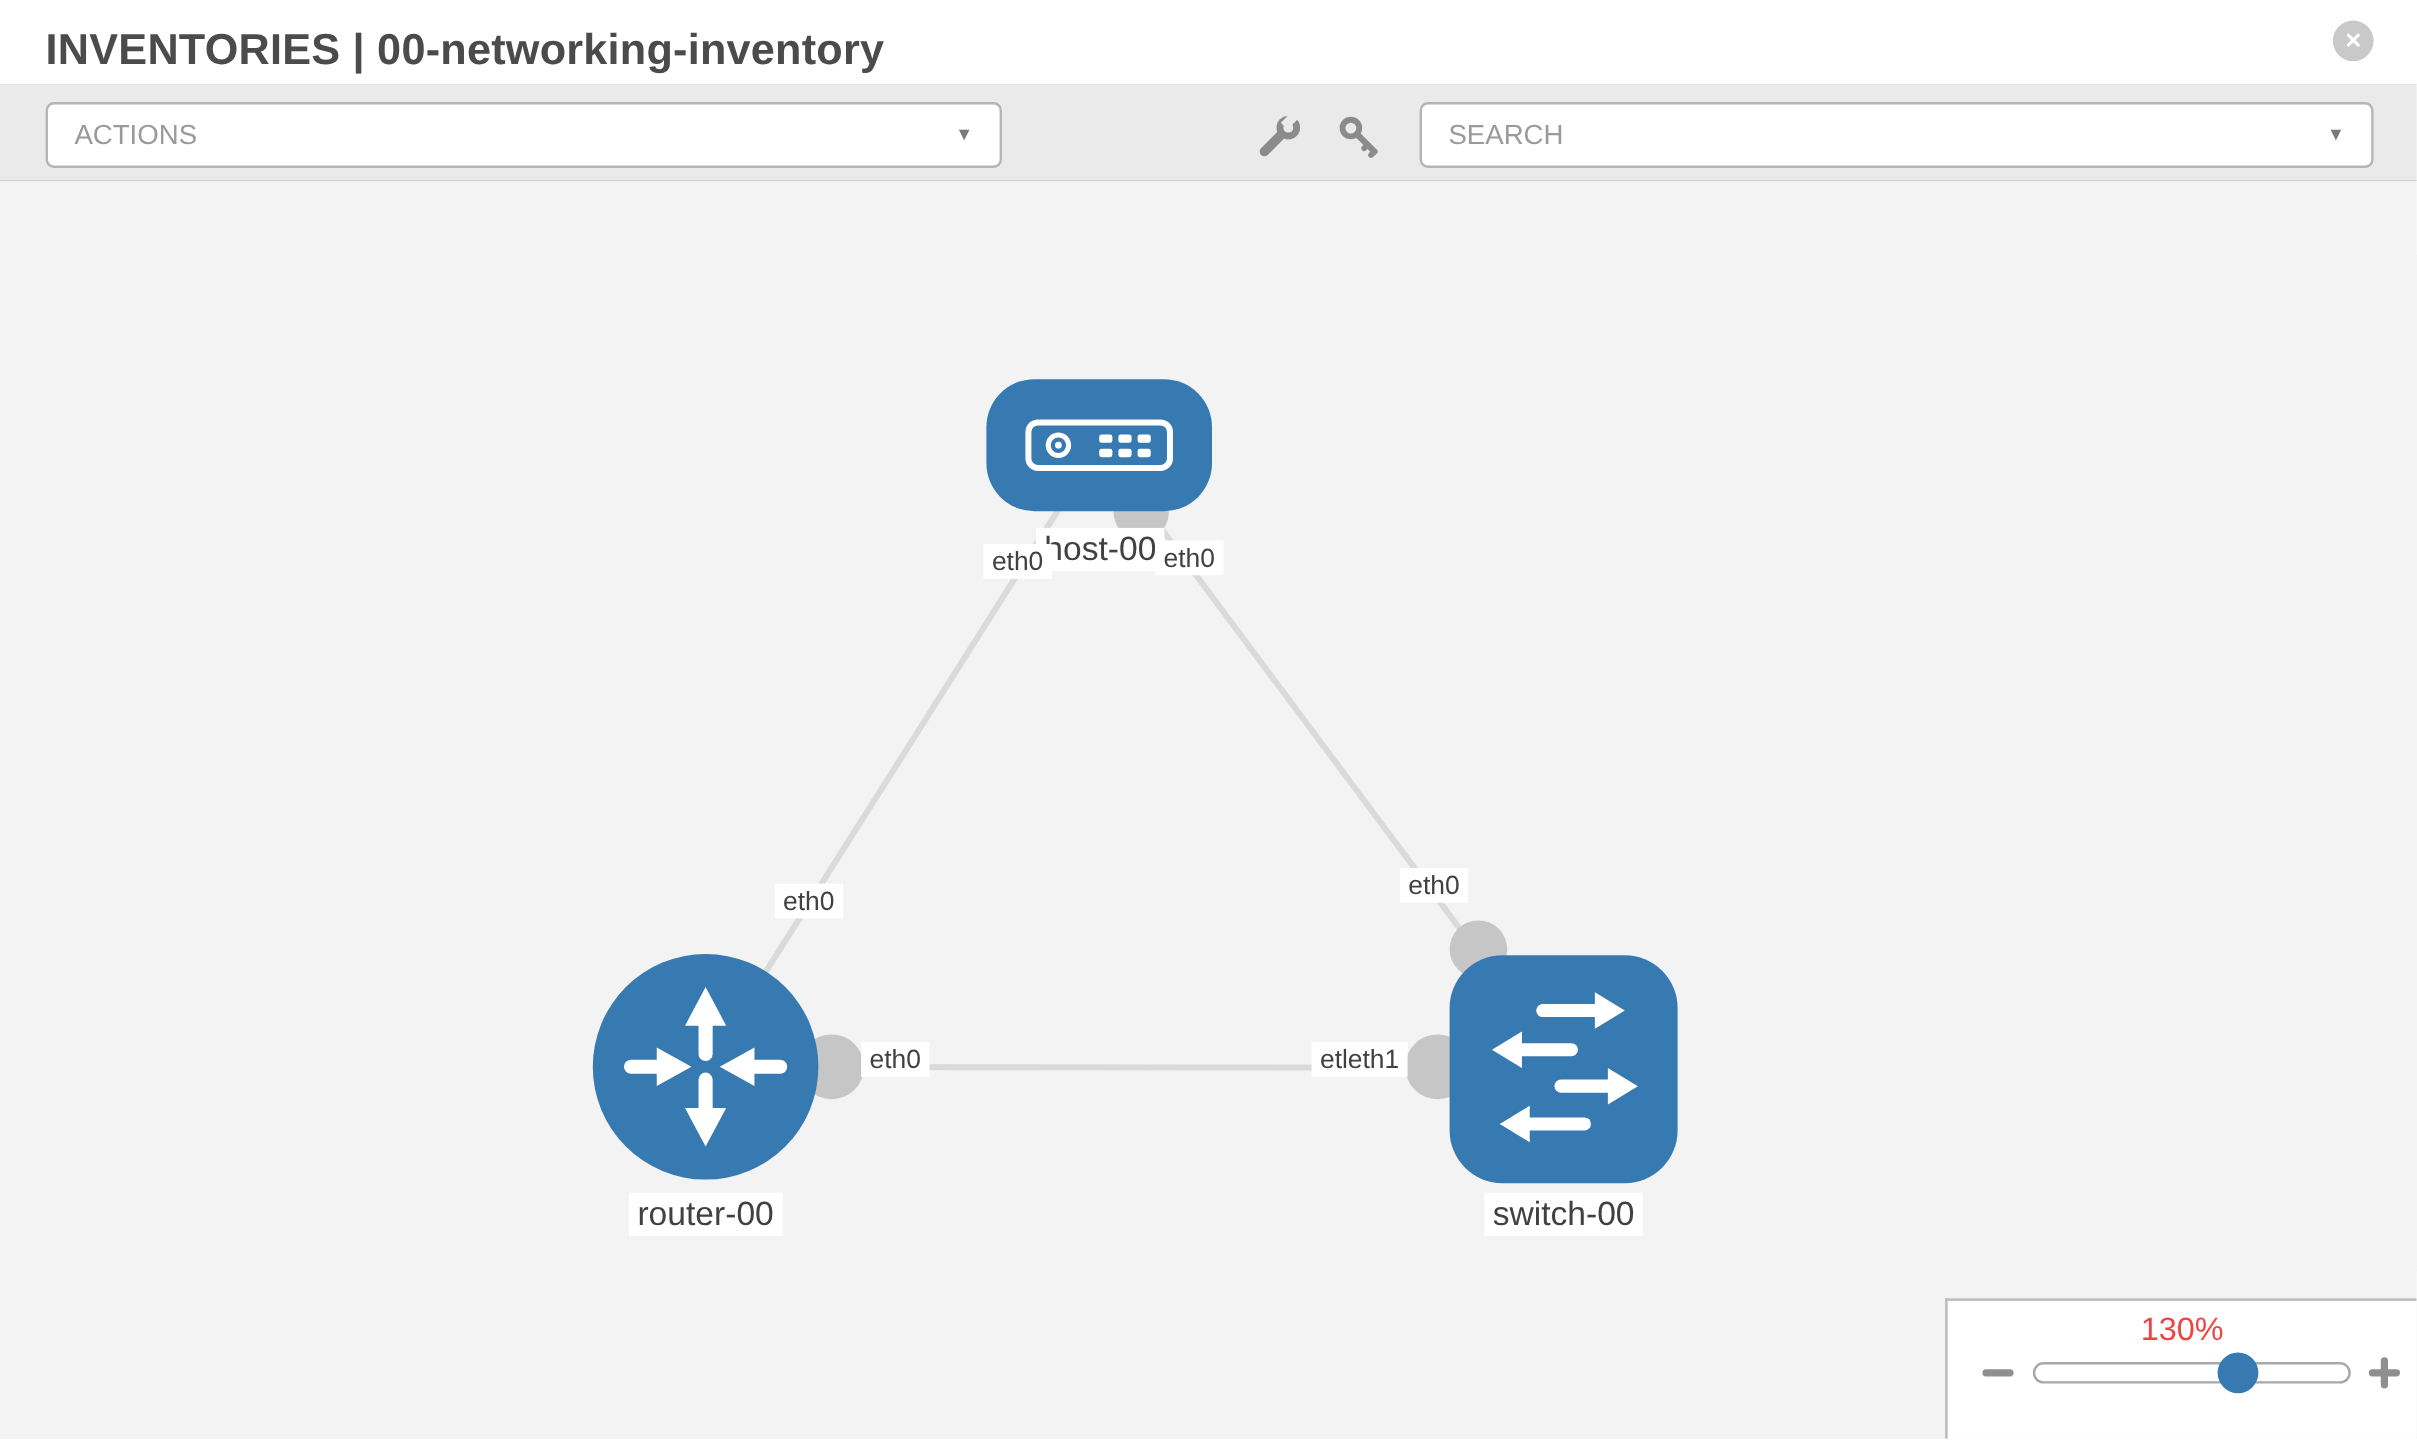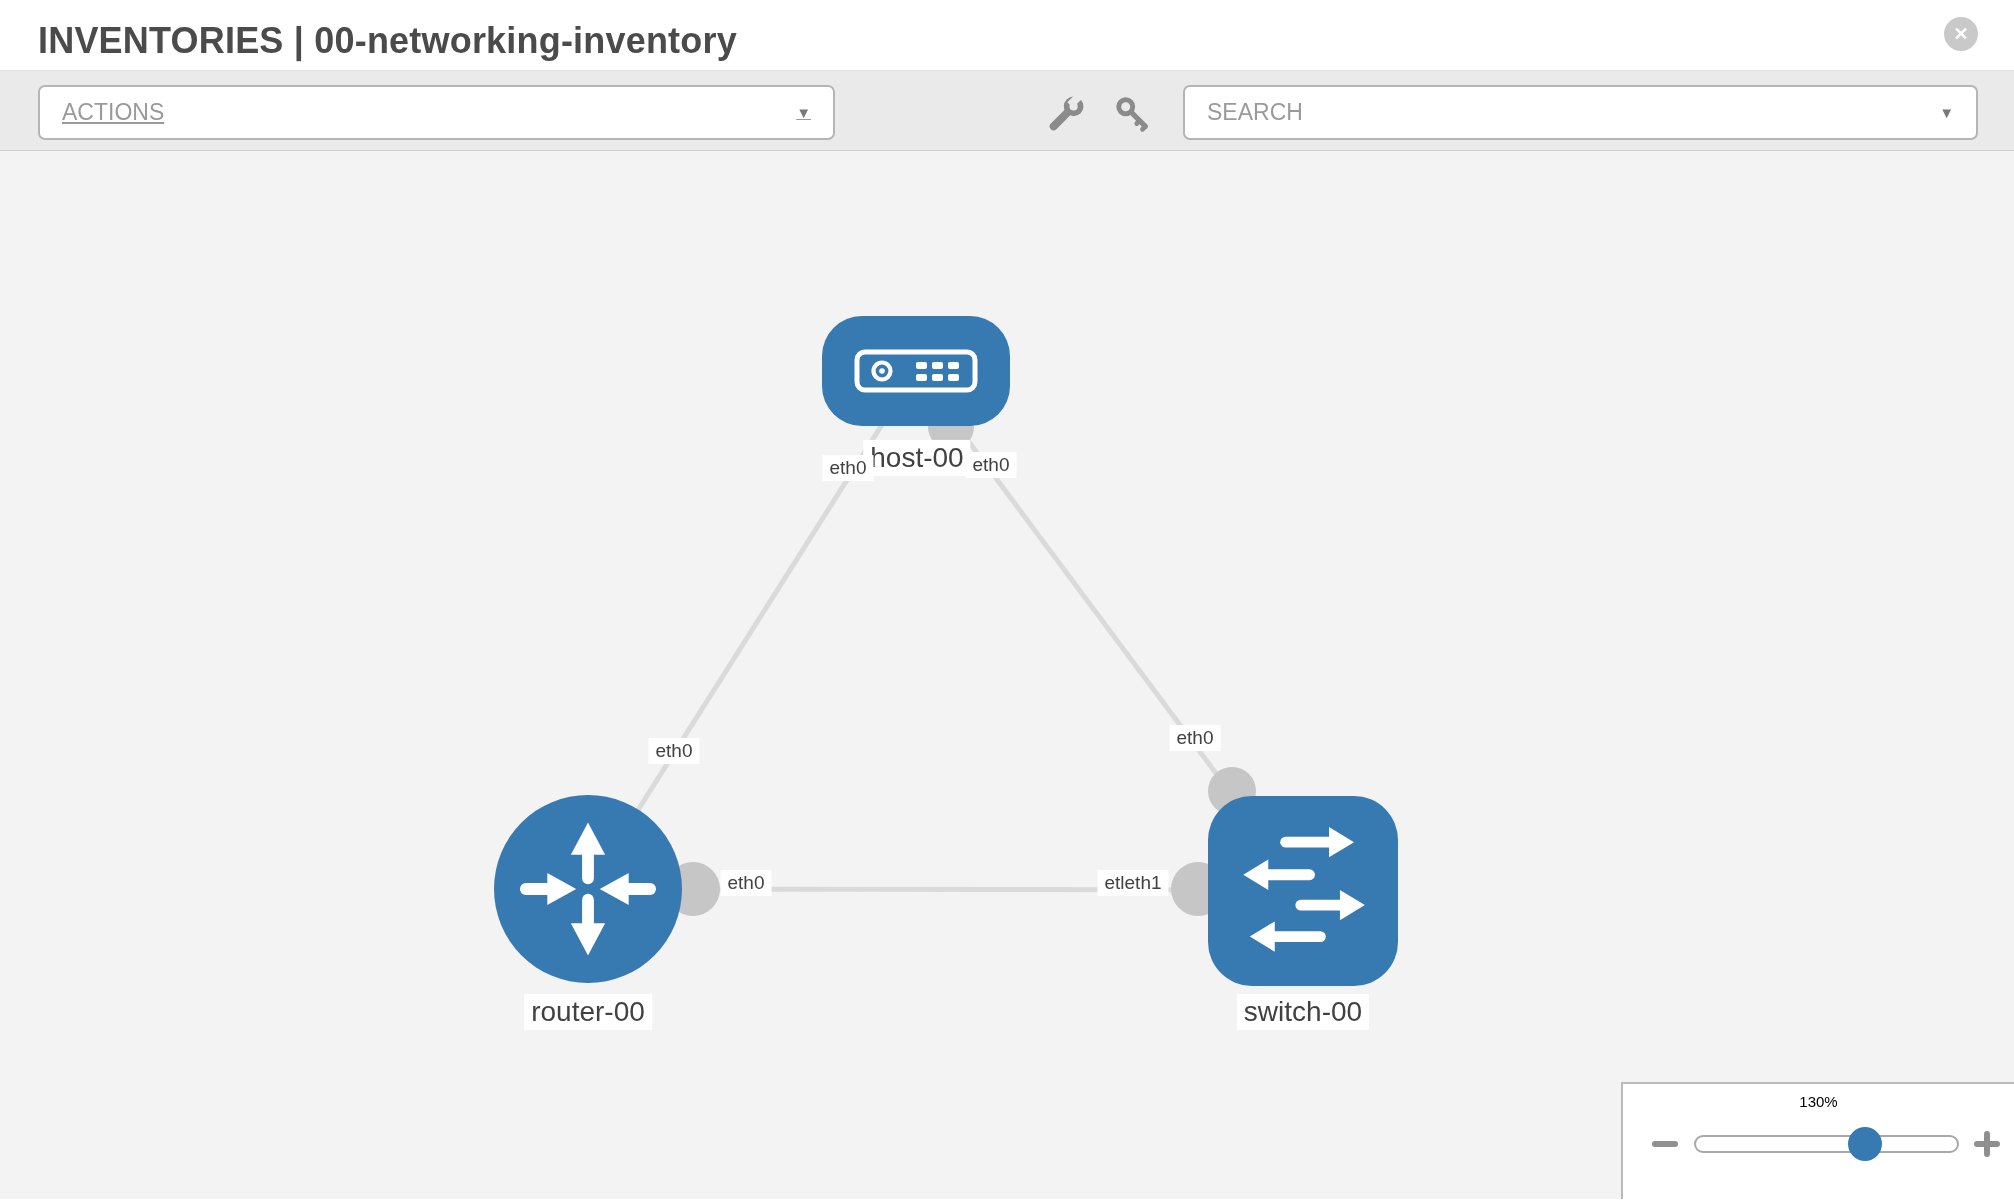--- a/index.html
+++ b/index.html
@@ -15,45 +15,45 @@
                align-items:center; justify-content:center; font-size:18px; font-weight:bold;
                cursor:pointer; }
 
   
   .toolbar { position:relative; height:80px; background:#eaeaea; border-bottom:1px solid #d0d0d0; }
   .select { position:absolute; top:14px; height:55px; background:#fff;
             border:2px solid #b5b5b5; border-radius:7px; display:flex; align-items:center;
             justify-content:space-between; padding:0 22px; color:#9a9a9a; font-size:23px;
             cursor:pointer; }
   .select .caret { color:#7a7a7a; font-size:15px; }
-  .actions-select { left:38px;  width:797px;text-decoration:underline; }
+  .actions-select { left:38px;  width:797px; }
   .search-select  { left:1183px; width:795px; }
   .tool-btn { position:absolute; top:24px; width:38px; height:38px; background:none; border:none; cursor:pointer; }
   .wrench-btn { left:1047px; }
   .key-btn    { left:1114px; }
 
   
   .canvas { position:relative; height:1048px; background:#f3f3f3; overflow:hidden; }
   .links-layer { position:absolute; left:0; top:0; }
 
   .node { position:absolute; background:#3779b1; display:flex; align-items:center; justify-content:center; cursor:pointer; }
   .node-host   { left:822px;  top:165px; width:188px; height:110px; border-radius:40px; }
   .node-router { left:494px;  top:644px; width:188px; height:188px; border-radius:50%; }
   .node-switch { left:1208px; top:645px; width:190px; height:190px; border-radius:44px; }
 
   .chip { position:absolute; transform:translate(-50%,-50%); background:#fff; color:#414141;
           white-space:nowrap; padding:2px 7px; line-height:1.15; }
   .node-label { font-size:28px; }
-  .iface-label { font-size:19px; }
+  .iface-label { font-size:22px; }
 
   
   .zoom-panel { position:absolute; left:1621px; top:931px; width:393px; height:117px;
                 background:#fff; border-left:2px solid #b9b9b9; border-top:2px solid #b9b9b9; }
   .zoom-level { position:absolute; left:0; top:9px; width:100%; text-align:center;
-                font-size:15px; color:#000000; }
+                font-size:27px; color:#ef4444; }
   .zoom-out-btn, .zoom-in-btn { position:absolute; top:44px; width:34px; height:32px;
                 background:none; border:none; cursor:pointer; }
   .zoom-out-btn { left:25px; }
   .zoom-in-btn  { left:347px; }
   .minus-bar { position:absolute; left:4px; top:13px; width:26px; height:6px; border-radius:3px; background:#8f8f8f; }
   .plus-cross { position:absolute; left:4px; top:13px; width:26px; height:6px; border-radius:3px; background:#8f8f8f; }
   .plus-cross::after { content:""; position:absolute; left:10px; top:-10px; width:6px; height:26px;
                        border-radius:3px; background:#8f8f8f; }
   .zoom-track { position:absolute; left:71px; top:51px; width:265px; height:18px;
                 background:#fff; border:2px solid #a8a8a8; border-radius:10px; cursor:pointer; }

